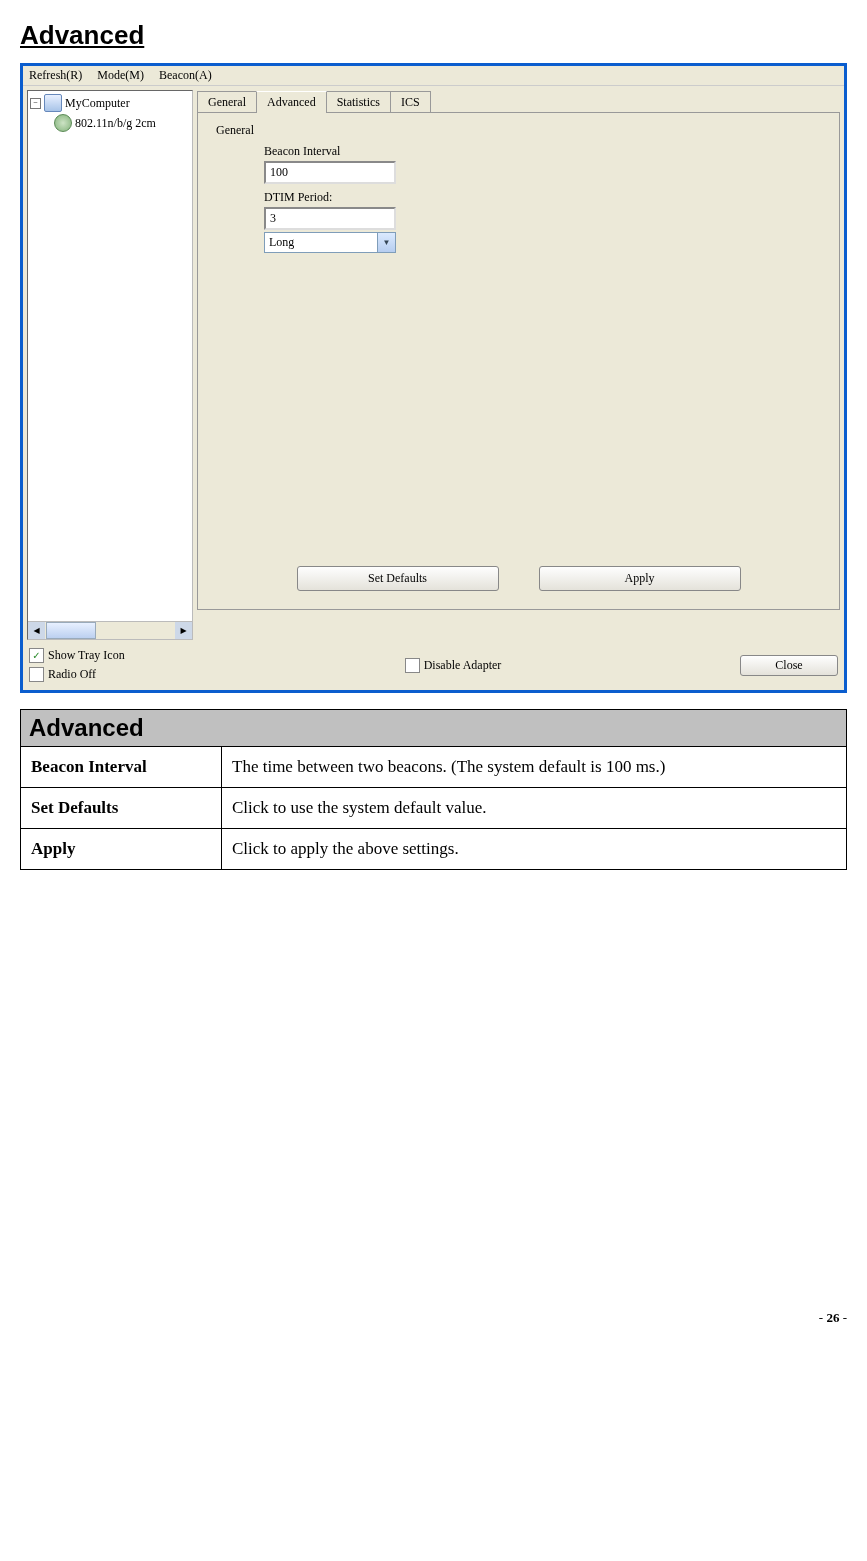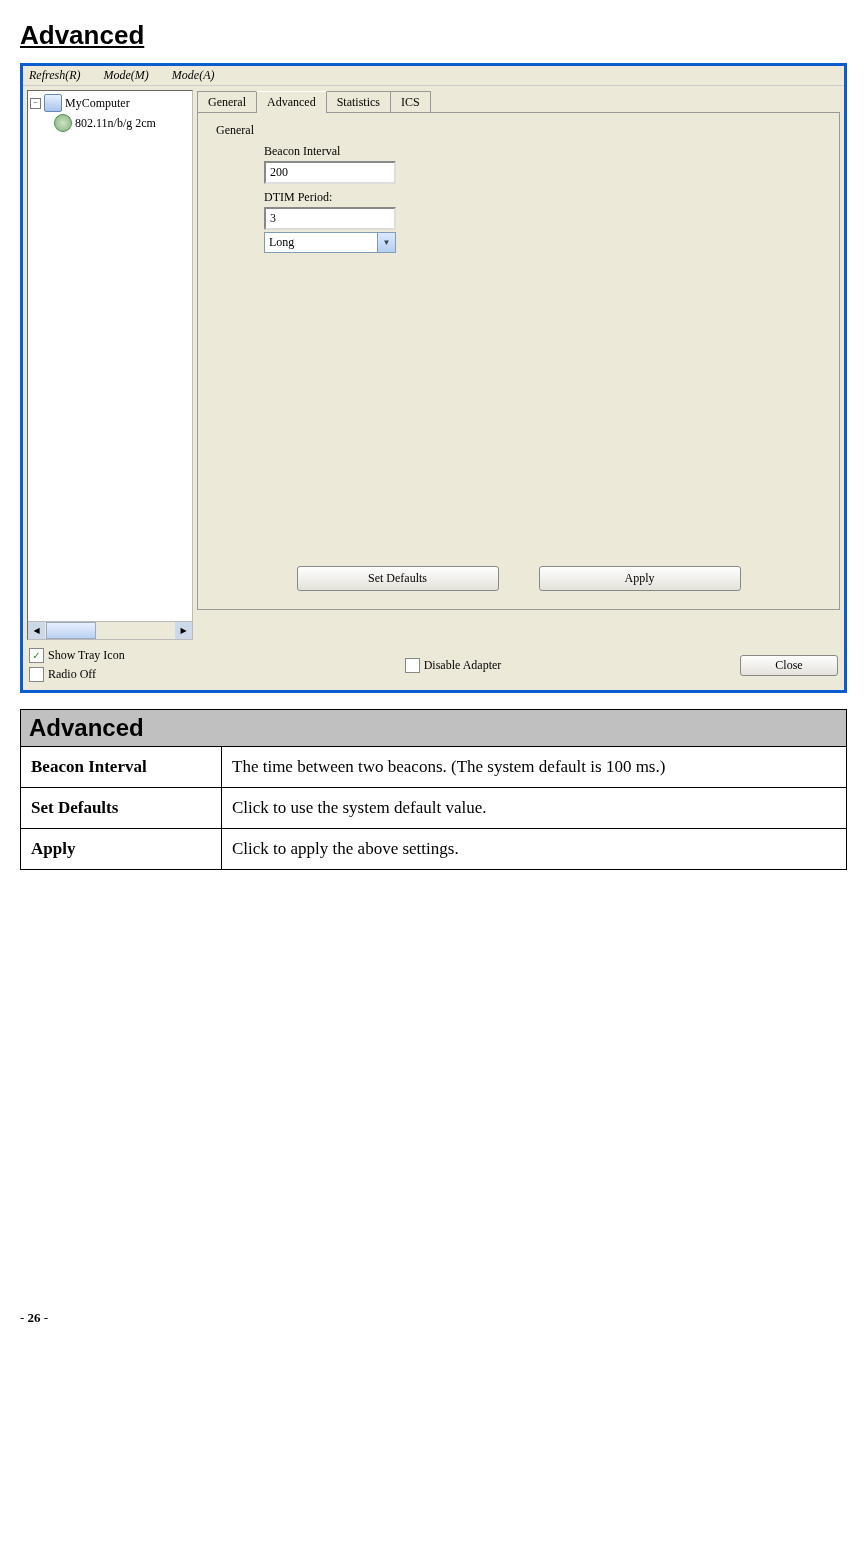--- a/index.html
+++ b/index.html
@@ -5,21 +5,21 @@
   body { font-family: Arial, sans-serif; background:#fff; margin:0; padding:20px; width:867px; box-sizing:border-box; }
   .page-title { font-size:26px; font-weight:bold; text-decoration:underline; margin:0 0 12px 0; }
   .window { border:3px solid #0a5dce; background:#ece9d8; padding:0; }
   .title-bar { background:linear-gradient(#3a7fe0,#0a5dce); color:#fff; display:flex; align-items:center; padding:2px 4px; font-family:Tahoma,Arial; font-size:13px; font-weight:bold; border-bottom:1px solid #063a8b; }
   .title-bar .app-icon { width:16px; height:16px; background:#4b96e2; border:1px solid #fff; margin-right:4px; }
   .title-bar .title-text { flex:1; }
   .win-ctrls { display:flex; gap:2px; }
   .win-btn { width:22px; height:22px; background:linear-gradient(#6fa6e8,#2a63c5); border:1px solid #fff; border-radius:3px; color:#fff; font-size:11px; display:flex; align-items:center; justify-content:center; cursor:pointer; }
   .win-btn.close { background:linear-gradient(#f28b6f,#d43b1f); }
   .menu-bar { background:#ece9d8; padding:2px 6px; border-bottom:1px solid #ccc; font-family:Tahoma; font-size:12px; }
-  .menu-bar span { margin-right:20px; cursor:pointer;font-style:italic; }
+  .menu-bar span { margin-right:12px; cursor:pointer; }
   .window-body { display:flex; padding:4px; gap:4px; }
   .tree-pane { width:166px; border:1px inset #bbb; background:#fff; height:550px; position:relative; font-family:Tahoma; font-size:12px; padding:2px; box-sizing:border-box; }
   .tree-expander { display:inline-block; width:9px; height:9px; border:1px solid #777; font-size:8px; line-height:8px; text-align:center; margin-right:3px; vertical-align:middle; cursor:pointer; }
   .tree-row { display:flex; align-items:center; padding:1px 0; white-space:nowrap; }
   .tree-icon { width:16px; height:16px; display:inline-block; margin-right:3px; }
   .ico-computer { background: linear-gradient(#e8f0ff,#a8c4e8); border:1px solid #6688bb; border-radius:2px; }
   .ico-adapter { background: radial-gradient(#cde3c5,#82b27a); border-radius:50%; border:1px solid #5a8a55; }
   .tree-scroll { position:absolute; bottom:0; left:0; right:0; height:17px; background:#ece9d8; border-top:1px solid #bbb; display:flex; align-items:center; }
   .scroll-arrow { width:17px; height:17px; background:#cdd8e8; border:1px solid #fff #888 #888 #fff; box-sizing:border-box; display:flex; justify-content:center; align-items:center; font-size:8px; cursor:pointer; }
   .scroll-thumb { flex:0 0 50px; height:17px; background:linear-gradient(#e8f0ff,#bcd0f0); border:1px solid #9ab; box-sizing:border-box; margin-left:1px; }
@@ -42,33 +42,33 @@
   .chk-col { display:flex; flex-direction:column; gap:4px; }
   .chk-col.mid { margin-left:280px; }
   .chk { display:flex; align-items:center; gap:4px; }
   .checkbox { width:13px; height:13px; border:1px solid #888; background:#fff; display:inline-flex; align-items:center; justify-content:center; font-size:10px; color:#2a8a2a; cursor:pointer; }
   .close-btn { margin-left:auto; width:80px; padding:2px 8px; text-align:center; background:linear-gradient(#fefefe,#e4e2da); border:1px solid #888; border-radius:3px; font-family:Tahoma; font-size:12px; cursor:pointer; }
 
   .desc-table { width:100%; border-collapse:collapse; margin-top:16px; }
   .desc-table th { text-align:left; background:#c0c0c0; font-family:Arial; font-size:24px; padding:4px 8px; border:1.5px solid #000; }
   .desc-table td { border:1.5px solid #000; padding:10px 10px; vertical-align:top; font-family:'Times New Roman', serif; font-size:17px; }
   .desc-table td.key { width:180px; font-weight:bold; }
-  .footer { text-align:left; font-family:'Times New Roman',serif; font-size:13px; margin-top:440px; }
+  .footer { text-align:right; font-family:'Times New Roman',serif; font-size:13px; margin-top:440px; }
   .footer .pg { font-weight:bold; }
 </style>
 </head>
 <body>
 
 <h1 class="page-title">Advanced</h1>
 
 <div class="window">
   <div class="menu-bar">
     <span>Refresh(R)</span>
     <span>Mode(M)</span>
-    <span>Mode(A)</span>
+    <span>Beacon(A)</span>
   </div>
   <div class="window-body">
     <div class="tree-pane">
       <div class="tree-row">
         <span class="tree-expander">−</span>
         <span class="tree-icon ico-computer"></span>
         <span>MyComputer</span>
       </div>
       <div class="tree-row" style="padding-left:24px;">
         <span class="tree-icon ico-adapter"></span>
@@ -85,21 +85,21 @@
       <div class="tabs">
         <div class="tab">General</div>
         <div class="tab active">Advanced</div>
         <div class="tab">Statistics</div>
         <div class="tab">ICS</div>
       </div>
       <div class="tab-panel">
         <div class="group-title">General</div>
         <div class="form-block">
           <div class="label">Beacon Interval</div>
-          <div class="textbox">200</div>
+          <div class="textbox">100</div>
           <div class="label">DTIM Period:</div>
           <div class="textbox">3</div>
           <div class="combo">
             <div class="combo-text">Long</div>
             <div class="combo-btn">▼</div>
           </div>
         </div>
         <div class="button-row">
           <div class="btn">Set Defaults</div>
           <div class="btn">Apply</div>

